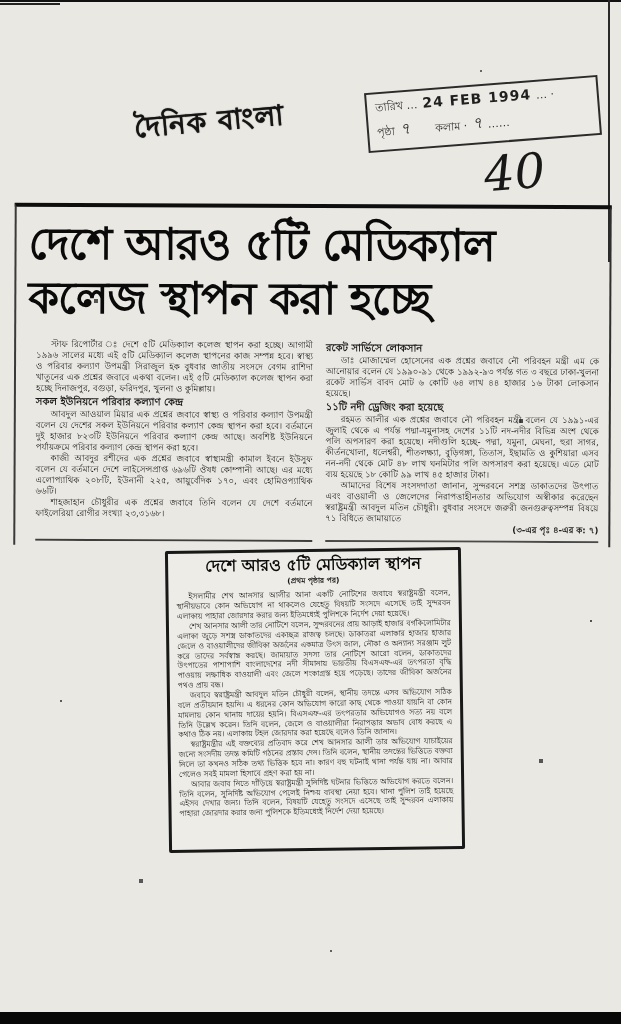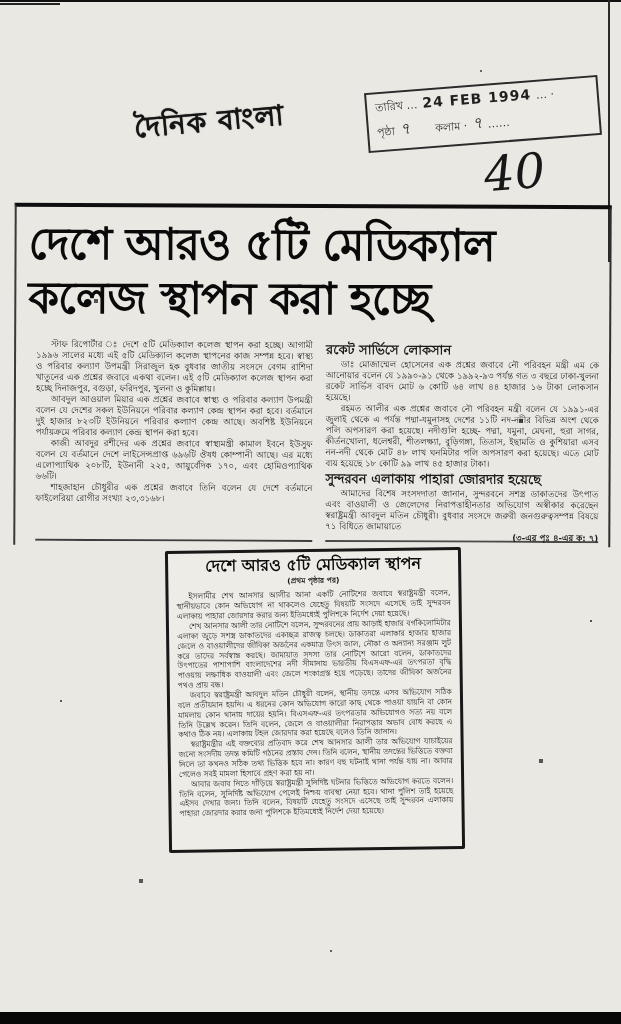--- a/index.html
+++ b/index.html
@@ -30,21 +30,21 @@
   
   .clip1{position:absolute;left:14px;top:204px;width:597px;transform:rotate(0.25deg);}
   .clip1-box{border-top:4px solid #0e0e0e;border-left:2px solid #3a3a3a;border-right:2px solid #2f2f2f;
     padding:10px 6px 4px 12px;}
   .headline{font-weight:bold;font-size:44px;line-height:1.22;color:#0a0a0a;letter-spacing:-1px;}
   .cols{display:flex;gap:13px;margin-top:15px;padding:0 4px 0 8px;height:202px;overflow:hidden;}
   .col{font-size:8.6px;line-height:1.28;text-align:justify;color:#1b1b1b;}
   .col-left{width:288px;border-bottom:2px solid #3d3d3d;}
   .col-right{width:284px;border-bottom:2px solid #4a4a4a;}
   .col p{margin:0;text-indent:15px;}
-  .subhead{font-weight:bold;font-size:13px;margin:2px 0 0;}
+  .subhead{font-weight:bold;font-size:10px;margin:2px 0 0;}
   .cont-note{text-align:right;font-weight:bold;margin-top:2px;text-indent:0 !important;}
   
   .clip2{position:absolute;left:167px;top:549px;width:296px;height:302px;border:3px solid #181818;
     border-radius:2px;transform:rotate(-0.8deg);padding:4px 8px 6px;box-sizing:border-box;
     overflow:hidden;background:rgba(243,241,235,0.45);}
   .c2-headline{text-align:center;font-weight:bold;font-size:16px;line-height:1.15;color:#0c0c0c;}
   .c2-note{text-align:center;font-weight:bold;font-size:7.5px;margin:1px 0 3px;}
   .clip2 p{font-size:7.6px;line-height:1.3;text-align:justify;margin:0;text-indent:12px;color:#1a1a1a;}
 </style>
 </head>
@@ -80,30 +80,31 @@
   <div class="clip1">
     <div class="clip1-box">
       <div class="headline">
         <div>দেশে আরও ৫টি মেডিক্যাল</div>
         <div>কলেজ স্থাপন করা হচ্ছে</div>
       </div>
       <div class="cols">
 
         <div class="col col-left">
           <p>স্টাফ রিপোর্টার ঃ দেশে ৫টি মেডিক্যাল কলেজ স্থাপন করা হচ্ছে। আগামী ১৯৯৬ সালের মধ্যে এই ৫টি মেডিক্যাল কলেজ স্থাপনের কাজ সম্পন্ন হবে। স্বাস্থ্য ও পরিবার কল্যাণ উপমন্ত্রী সিরাজুল হক বুধবার জাতীয় সংসদে বেগম রাশিদা খাতুনের এক প্রশ্নের জবাবে একথা বলেন। এই ৫টি মেডিক্যাল কলেজ স্থাপন করা হচ্ছে দিনাজপুর, বগুড়া, ফরিদপুর, খুলনা ও কুমিল্লায়।</p>
+          <div class="subhead">সকল ইউনিয়নে পরিবার কল্যাণ কেন্দ্র</div>
           <p>আবদুল আওয়াল মিয়ার এক প্রশ্নের জবাবে স্বাস্থ্য ও পরিবার কল্যাণ উপমন্ত্রী বলেন যে দেশের সকল ইউনিয়নে পরিবার কল্যাণ কেন্দ্র স্থাপন করা হবে। বর্তমানে দুই হাজার ৮২৩টি ইউনিয়নে পরিবার কল্যাণ কেন্দ্র আছে। অবশিষ্ট ইউনিয়নে পর্যায়ক্রমে পরিবার কল্যাণ কেন্দ্র স্থাপন করা হবে।</p>
           <p>কাজী আবদুর রশীদের এক প্রশ্নের জবাবে স্বাস্থ্যমন্ত্রী কামাল ইবনে ইউসুফ বলেন যে বর্তমানে দেশে লাইসেন্সপ্রাপ্ত ৬৯৬টি ঔষধ কোম্পানী আছে। এর মধ্যে এলোপ্যাথিক ২০৮টি, ইউনানী ২২৫, আয়ুর্বেদিক ১৭০, এবং হোমিওপ্যাথিক ৬৬টি।</p>
           <p>শাহজাহান চৌধুরীর এক প্রশ্নের জবাবে তিনি বলেন যে দেশে বর্তমানে ফাইলেরিয়া রোগীর সংখ্যা ২৩,৩১৬৮।</p>
         </div>
 
         <div class="col col-right">
           <div class="subhead">রকেট সার্ভিসে লোকসান</div>
           <p>ডাঃ মোজাম্মেল হোসেনের এক প্রশ্নের জবাবে নৌ পরিবহন মন্ত্রী এম কে আনোয়ার বলেন যে ১৯৯০-৯১ থেকে ১৯৯২-৯৩ পর্যন্ত গত ৩ বছরে ঢাকা-খুলনা রকেট সার্ভিস বাবদ মোট ৬ কোটি ৬৪ লাখ ৪৪ হাজার ১৬ টাকা লোকসান হয়েছে।</p>
+          <div class="subhead">১১টি নদী ড্রেজিং করা হয়েছে</div>
           <p>রহমত আলীর এক প্রশ্নের জবাবে নৌ পরিবহন মন্ত্রী বলেন যে ১৯৯১-এর জুলাই থেকে এ পর্যন্ত পদ্মা-যমুনাসহ দেশের ১১টি নদ-নদীর বিভিন্ন অংশ থেকে পলি অপসারণ করা হয়েছে। নদীগুলি হচ্ছে- পদ্মা, যমুনা, মেঘনা, হুরা সাগর, কীর্তনখোলা, ধলেশ্বরী, শীতলক্ষ্যা, বুড়িগঙ্গা, তিতাস, ইছামতি ও কুশিয়ারা এসব নন-নদী থেকে মোট ৪৮ লাখ ঘনমিটার পলি অপসারণ করা হয়েছে। এতে মোট ব্যয় হয়েছে ১৮ কোটি ৯৯ লাখ ৪৫ হাজার টাকা।</p>
-          <div class="subhead">সুন্দরবন এলাকায় পাহারা জোরদার হয়েছে</div>
           <p>আমাদের বিশেষ সংসদদাতা জানান, সুন্দরবনে সশস্ত্র ডাকাতদের উৎপাত এবং বাওয়ালী ও জেলেদের নিরাপত্তাহীনতার অভিযোগ অস্বীকার করেছেন স্বরাষ্ট্রমন্ত্রী আবদুল মতিন চৌধুরী। বুধবার সংসদে জরুরী জনগুরুত্বসম্পন্ন বিষয়ে ৭১ বিধিতে জামায়াতে</p>
           <p class="cont-note">(৩-এর পৃঃ ৪-এর ক: ৭)</p>
         </div>
 
       </div>
     </div>
   </div>
 
   <div class="clip2">
     <div class="c2-headline">দেশে আরও ৫টি মেডিক্যাল স্থাপন</div>

